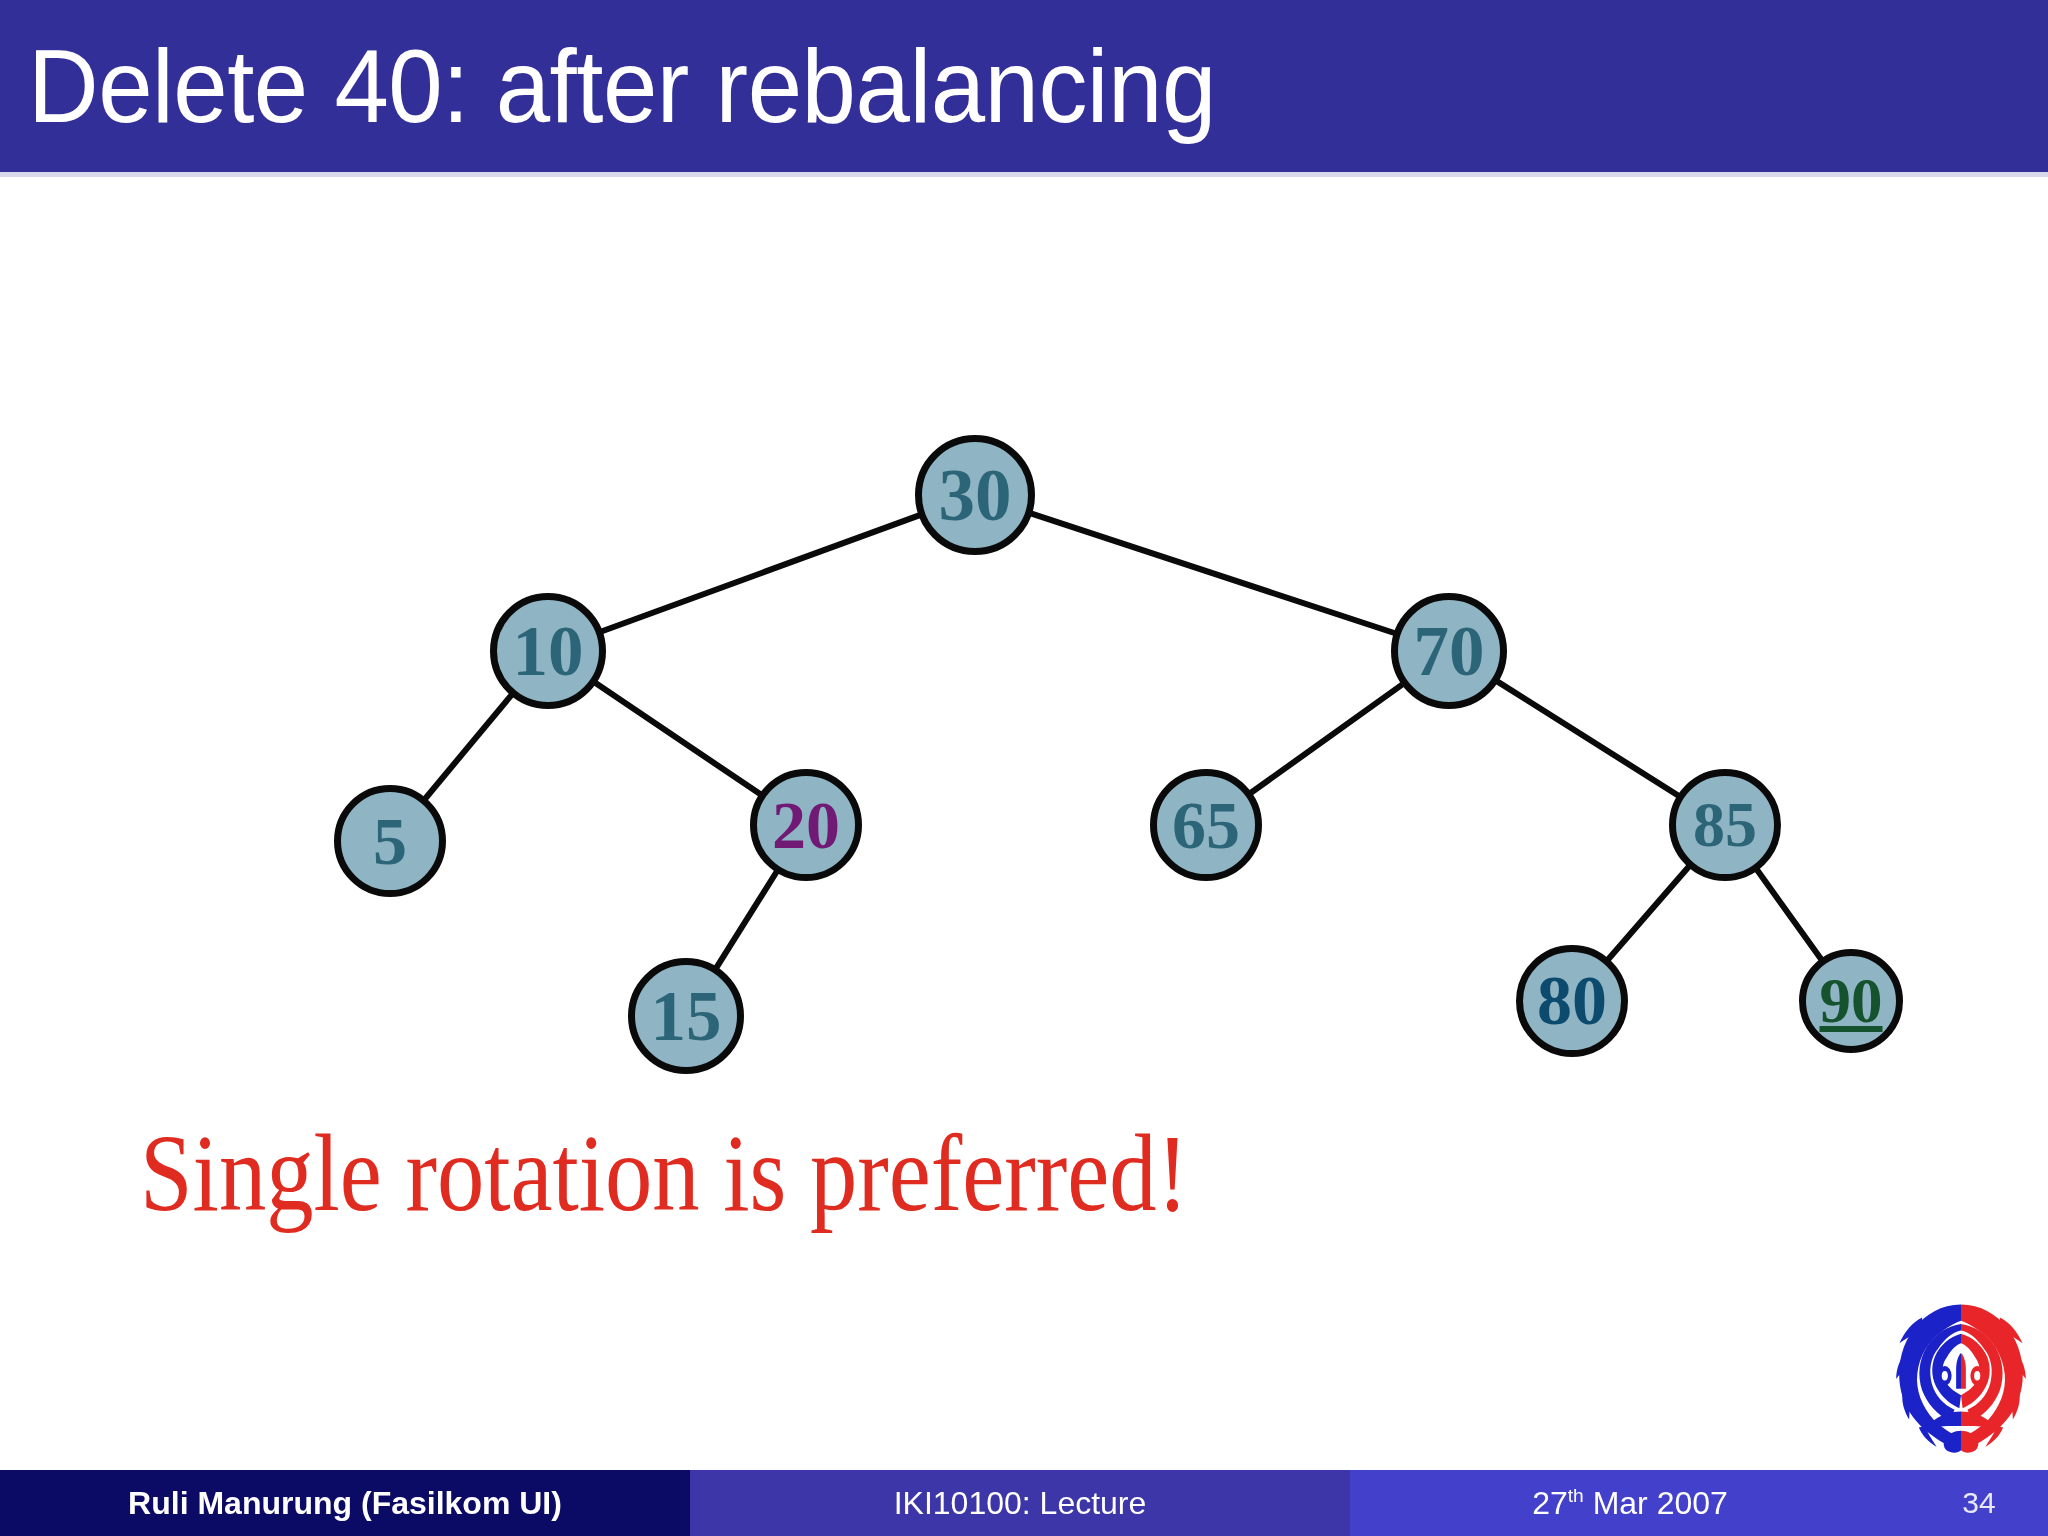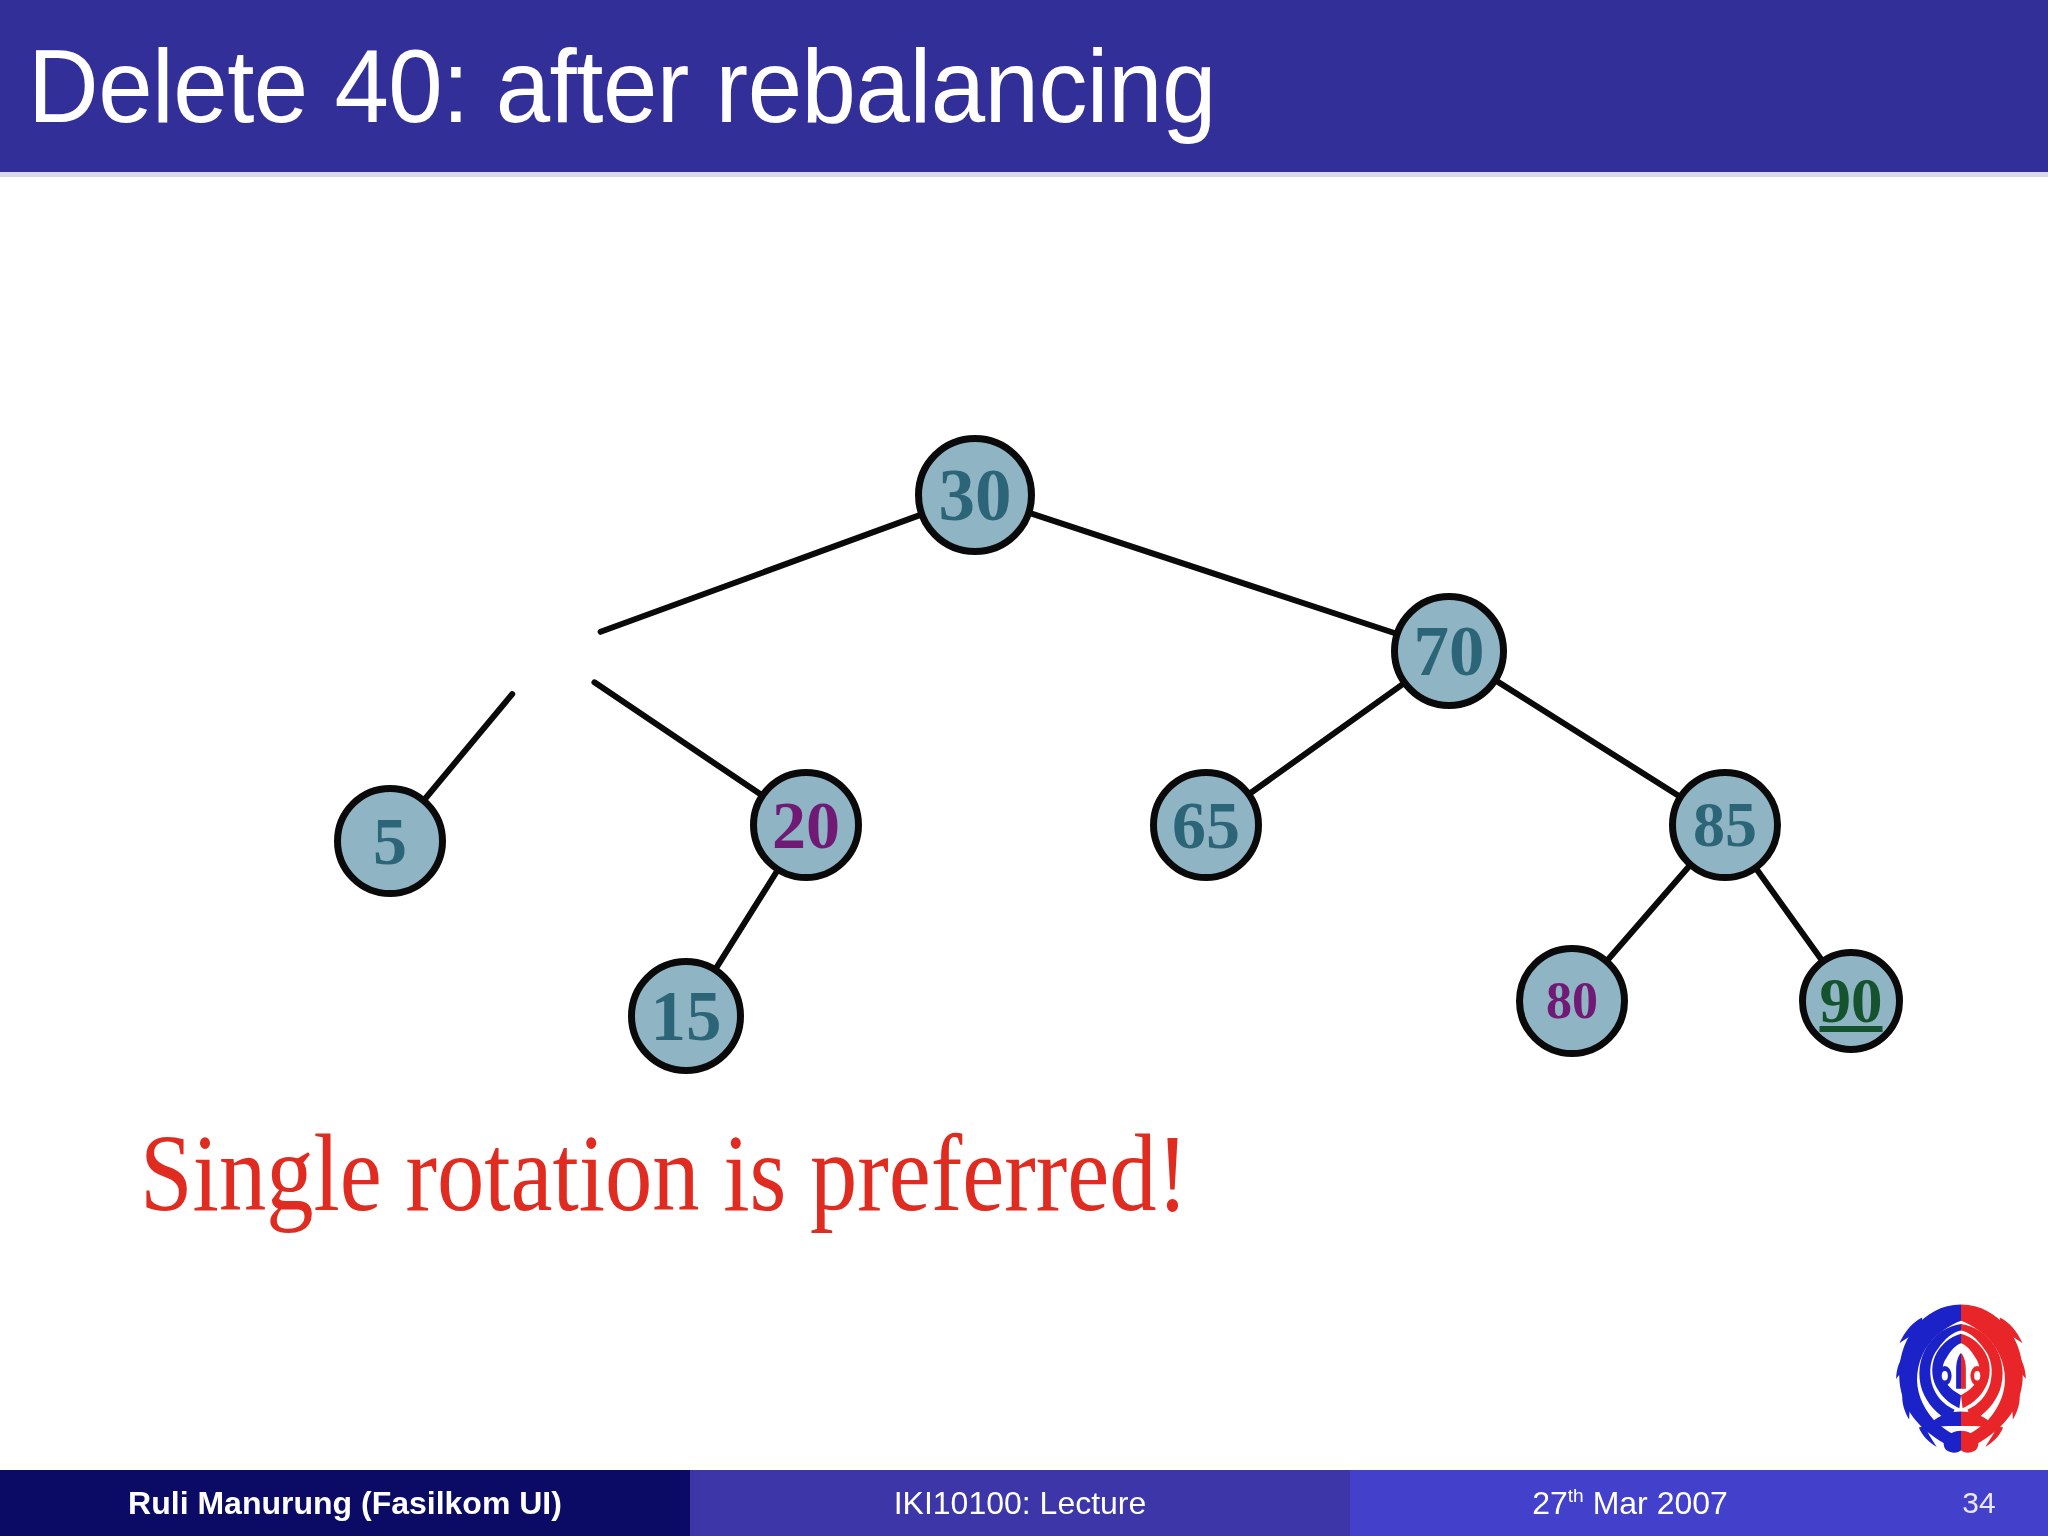--- a/index.html
+++ b/index.html
@@ -166,40 +166,43 @@
         <line x1="777.2725427682575" y1="870.7245360938567" x2="715.7914371292144" y2="968.5819625693338" stroke="#0a0a0a" stroke-width="6" stroke-linecap="round"></line>
         <line x1="1403.4689371679108" y1="683.602489435323" x2="1249.9049534452288" y2="793.561885187367" stroke="#0a0a0a" stroke-width="6" stroke-linecap="round"></line>
         <line x1="1496.3718337453565" y1="680.8648517090292" x2="1679.3200174598348" y2="796.2017501377219" stroke="#0a0a0a" stroke-width="6" stroke-linecap="round"></line>
         <line x1="1689.5720825384499" y1="865.7536828315871" x2="1607.4279174615501" y2="960.2463171684129" stroke="#0a0a0a" stroke-width="6" stroke-linecap="round"></line>
         <line x1="1756.4340426172002" y1="868.9078690525973" x2="1821.8944049840738" y2="960.3445656920395" stroke="#0a0a0a" stroke-width="6" stroke-linecap="round"></line>
       </svg>
 
   <div class="tree-node" style="left: 915px; top: 435px; width: 120px; height: 120px; background: rgb(143, 180, 196); border-color: rgb(10, 10, 10);">
         <span class="node-label" style="font-size: 73px; color: rgb(44, 101, 119);">30</span>
       </div>
+      <div class="tree-node" style="left: 490px; top: 593px; width: 116px; height: 116px; background: rgb(143, 180, 196); border-color: rgb(10, 10, 10);">
+        <span class="node-label" style="font-size: 71px; color: rgb(44, 101, 119);">10</span>
+      </div>
       <div class="tree-node" style="left: 1391px; top: 593px; width: 116px; height: 116px; background: rgb(143, 180, 196); border-color: rgb(10, 10, 10);">
         <span class="node-label" style="font-size: 71px; color: rgb(44, 101, 119);">70</span>
       </div>
       <div class="tree-node" style="left: 334px; top: 785px; width: 112px; height: 112px; background: rgb(143, 180, 196); border-color: rgb(10, 10, 10);">
         <span class="node-label" style="font-size: 68px; color: rgb(44, 101, 119);">5</span>
       </div>
       <div class="tree-node" style="left: 750px; top: 769px; width: 112px; height: 112px; background: rgb(143, 180, 196); border-color: rgb(10, 10, 10);">
         <span class="node-label" style="font-size: 68px; color: #701a75;">20</span>
       </div>
       <div class="tree-node" style="left: 1150px; top: 769px; width: 112px; height: 112px; background: rgb(143, 180, 196); border-color: rgb(10, 10, 10);">
         <span class="node-label" style="font-size: 68px; color: rgb(44, 101, 119);">65</span>
       </div>
       <div class="tree-node" style="left: 1669px; top: 769px; width: 112px; height: 112px; background: rgb(143, 180, 196); border-color: rgb(10, 10, 10);">
         <span class="node-label" style="font-size: 64px; color: rgb(44, 101, 119);">85</span>
       </div>
       <div class="tree-node" style="left: 628px; top: 958px; width: 116px; height: 116px; background: rgb(143, 180, 196); border-color: rgb(10, 10, 10);">
         <span class="node-label" style="font-size: 71px; color: rgb(44, 101, 119);">15</span>
       </div>
       <div class="tree-node" style="left: 1516px; top: 945px; width: 112px; height: 112px; background: rgb(143, 180, 196); border-color: rgb(10, 10, 10);">
-        <span class="node-label" style="font-size: 52px; color: #701a75;">80</span>
+        <span class="node-label" style="font-size: 70px; color: #0c4a6e;">80</span>
       </div>
       <div class="tree-node" style="left: 1799px; top: 949px; width: 104px; height: 104px; background: rgb(143, 180, 196); border-color: rgb(10, 10, 10);">
         <span class="node-label" style="font-size: 63px; color: #14532d; text-decoration: underline;">90</span>
       </div>
     </div>
 
   <div id="caption">Single rotation is preferred!</div>
 
   <div id="ui-logo">
     <svg viewBox="0 0 100 100" width="166" height="162" aria-hidden="true">

